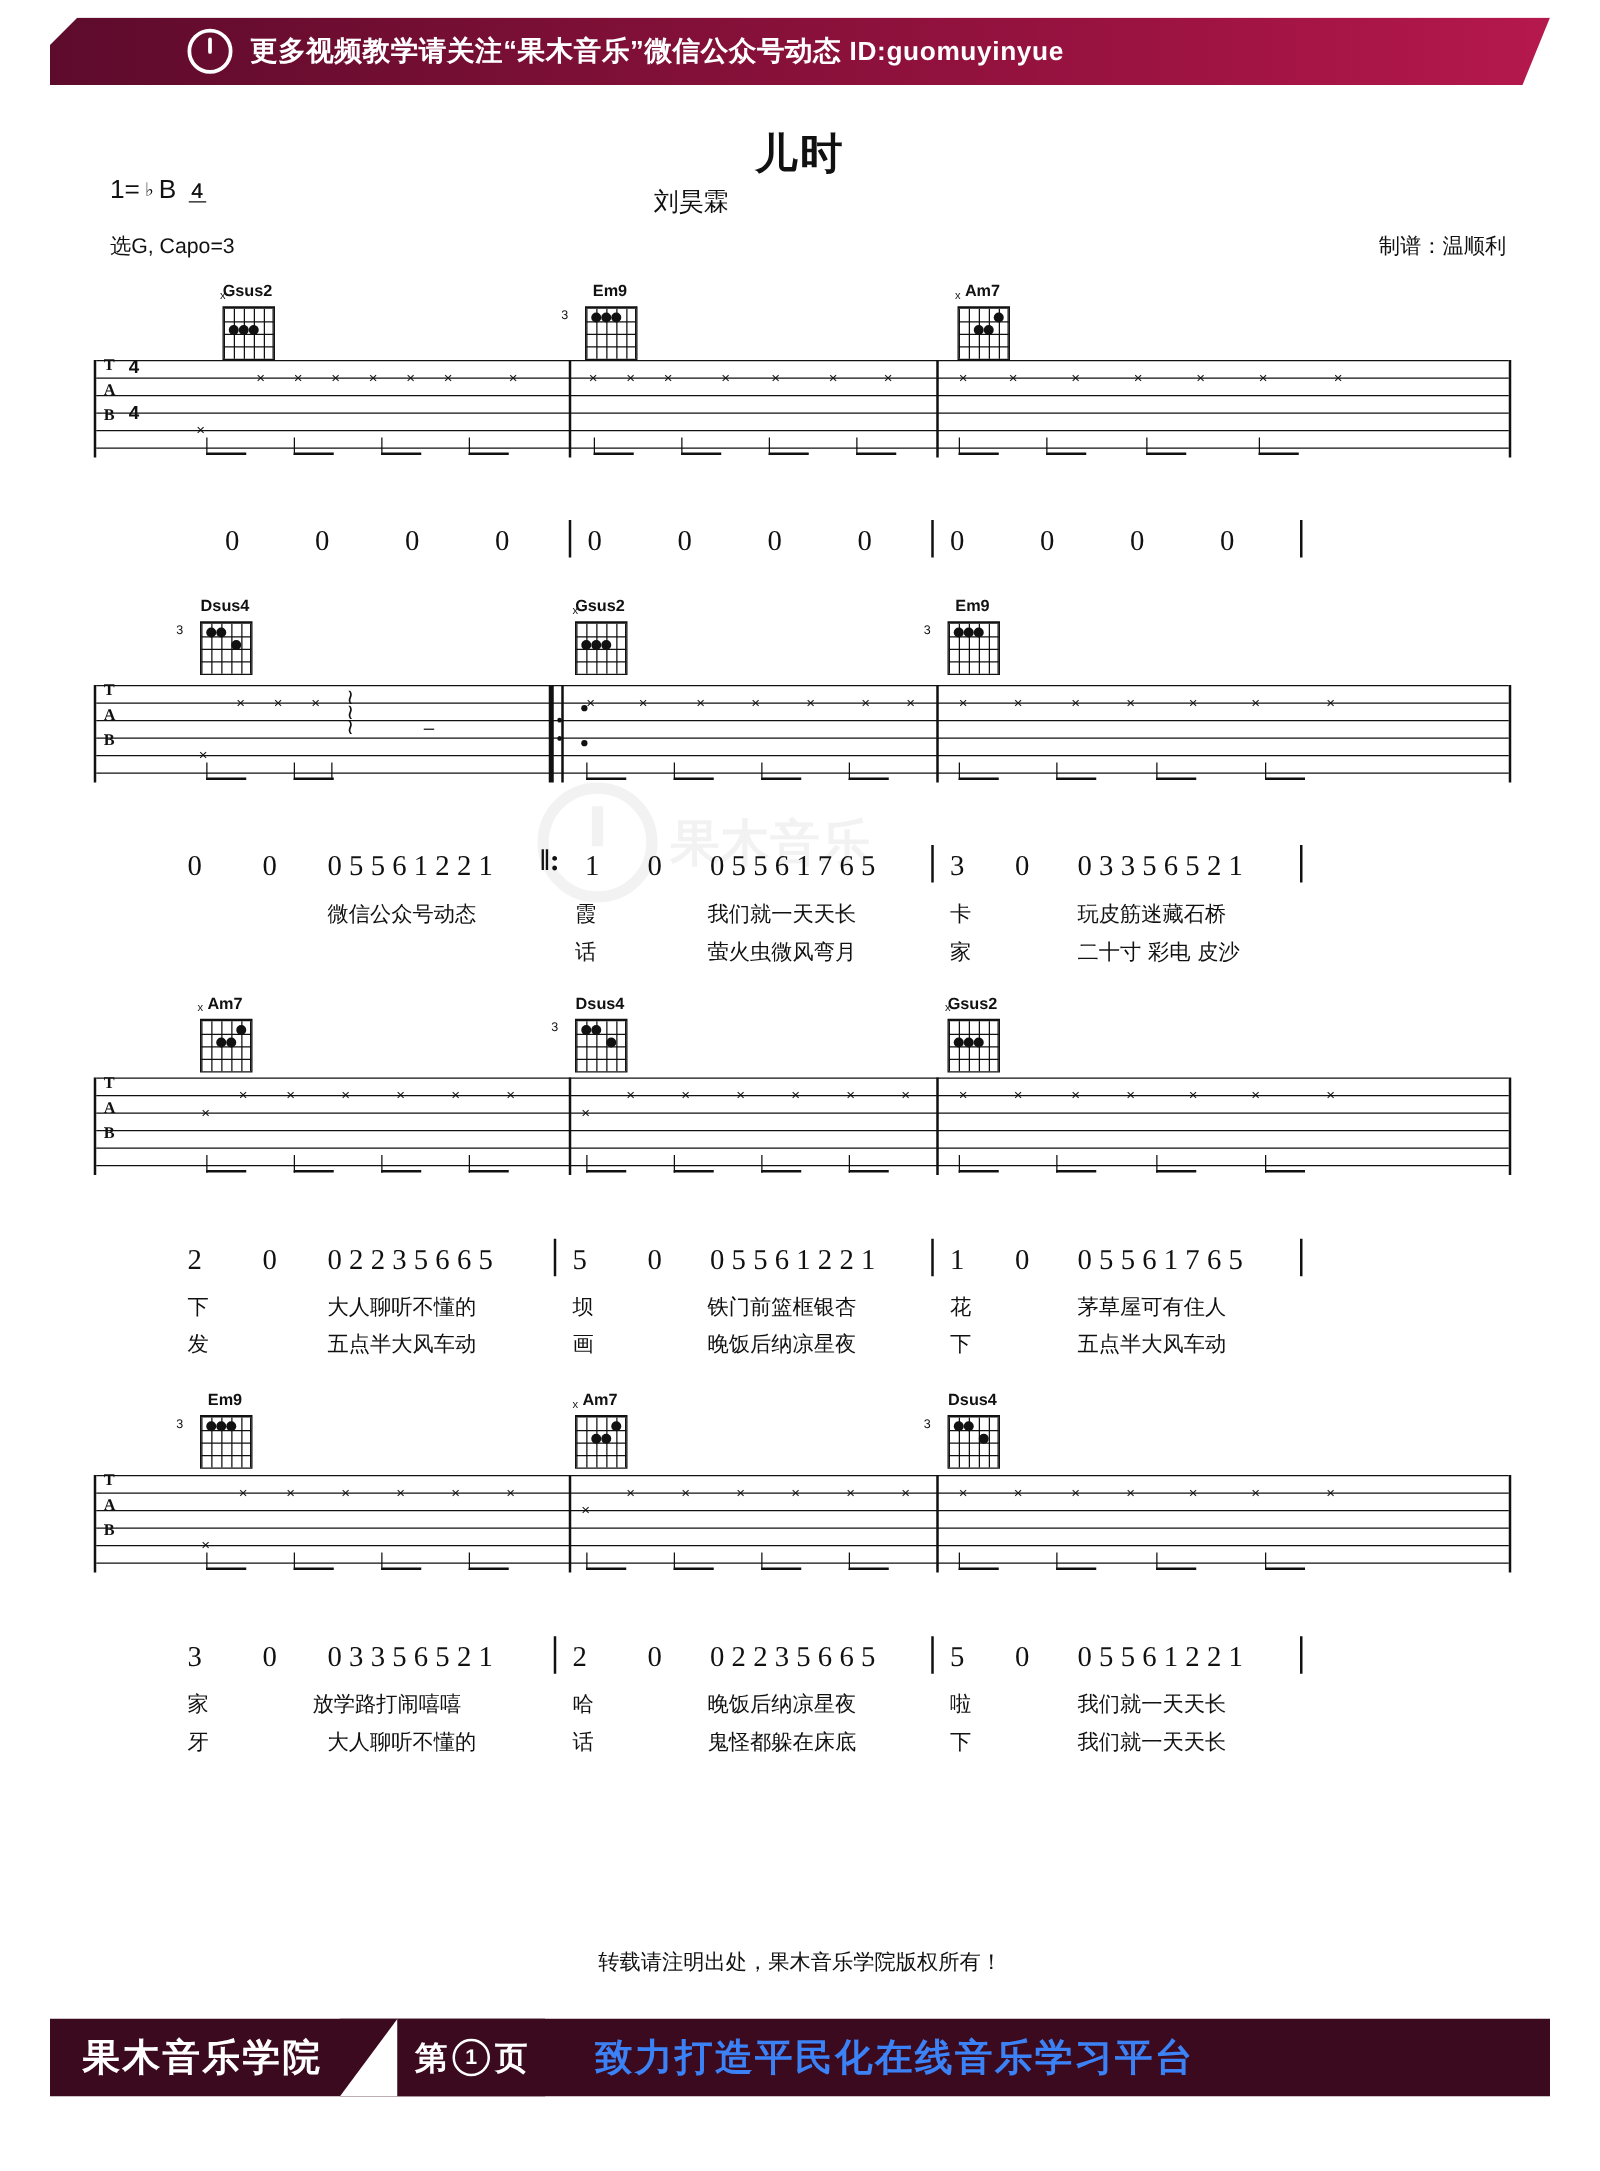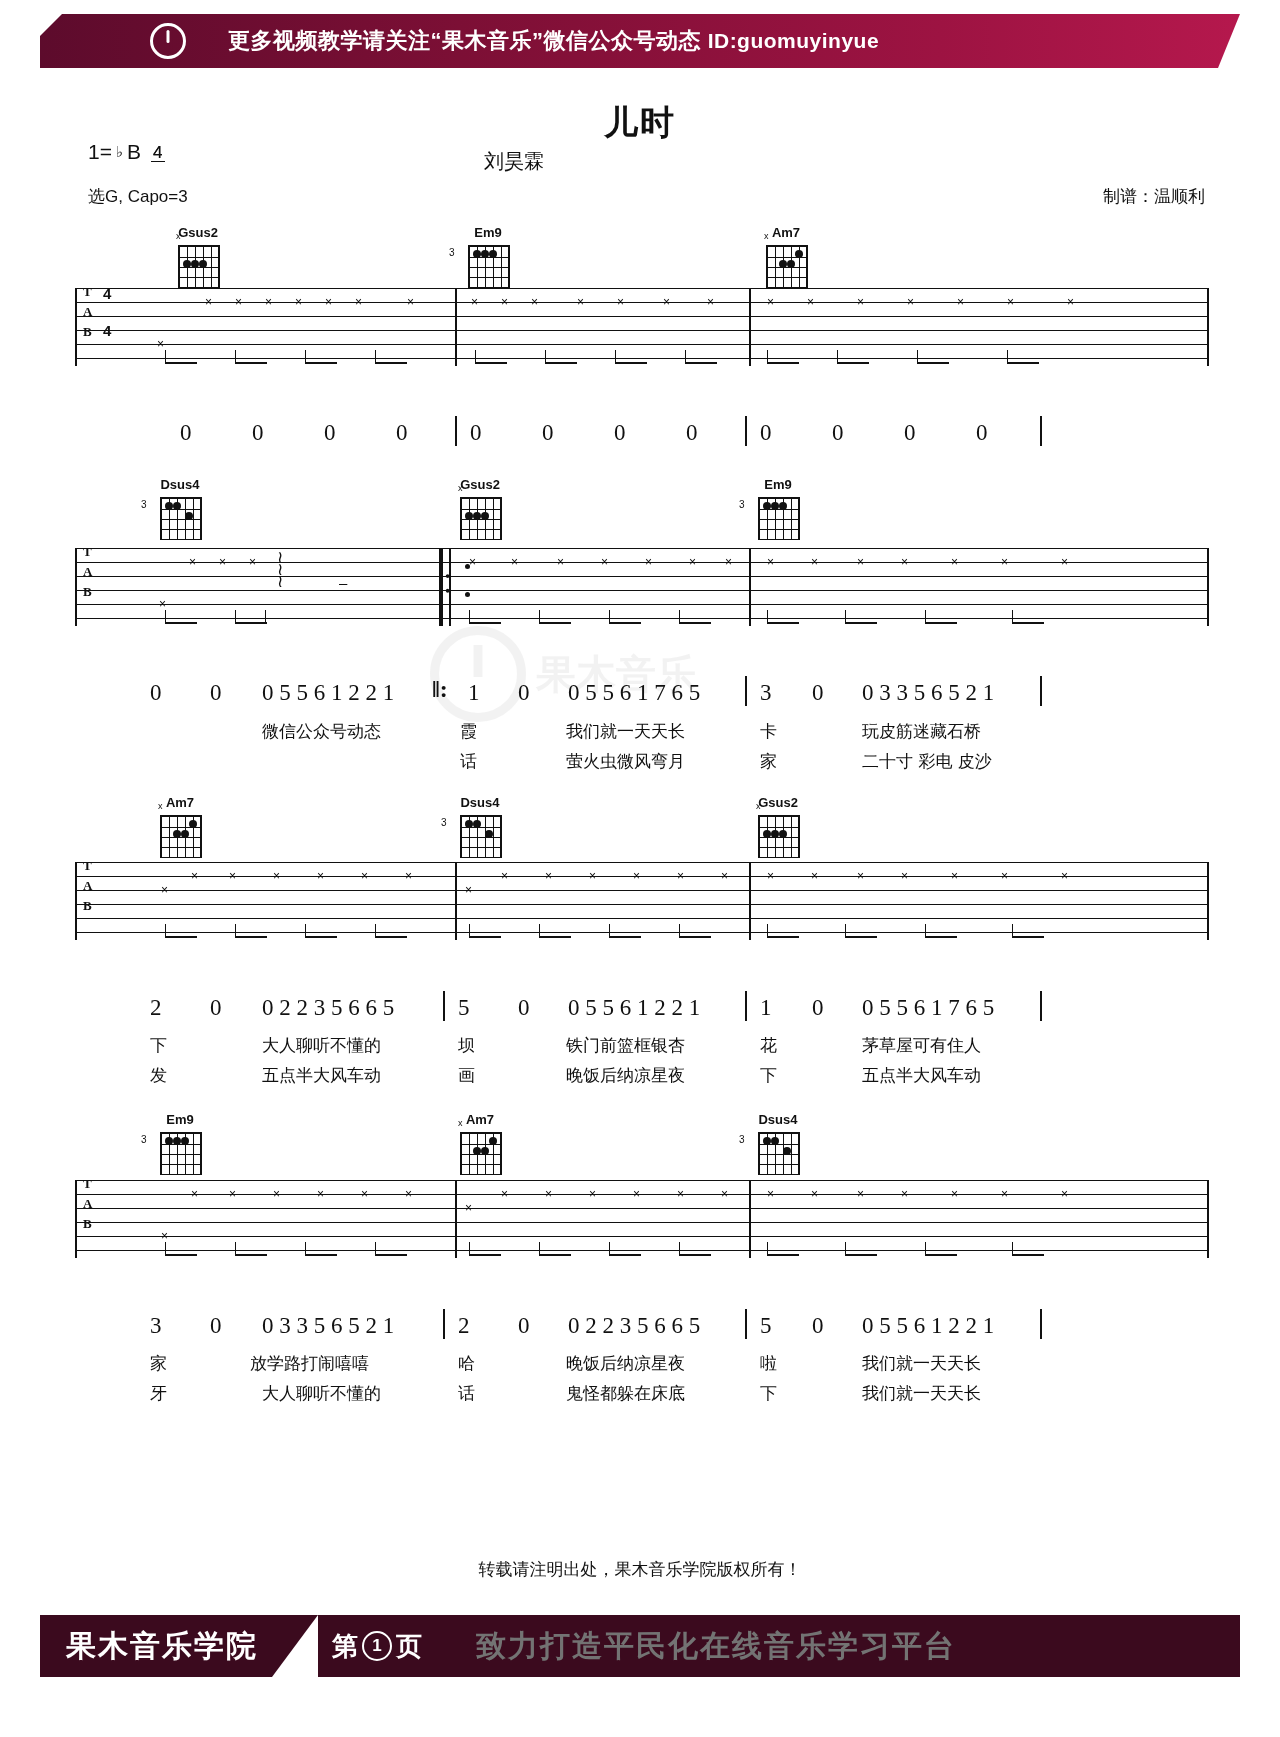--- a/index.html
+++ b/index.html
@@ -23,33 +23,33 @@
     border:3px solid #fff;margin-left:110px;margin-right:14px;
     position:relative;flex:0 0 auto;
   }
   .banner .logo:after{
     content:"";position:absolute;left:50%;top:4px;width:3px;height:13px;
     background:#fff;transform:translateX(-50%);border-radius:2px;
   }
   .banner .btxt{
     color:#fff;font-size:22px;font-weight:bold;letter-spacing:.5px;
     white-space:nowrap;
-    margin-left:28px;
   }
   .banner .bid{font-size:21px;font-weight:bold;}
 
   
   .title{
     position:absolute;top:100px;left:0;width:1280px;text-align:center;
     font-size:34px;font-weight:bold;letter-spacing:2px;
     font-family:"DejaVu Sans", sans-serif;
   }
   .composer{
     position:absolute;top:148px;left:0;width:1028px;text-align:center;
     font-size:20px;
+    padding-left:39px;
   }
   .keysig{position:absolute;left:88px;top:140px;font-size:21px;display:flex;align-items:center;gap:4px;}
   .keysig .flat{font-size:15px;vertical-align:super;}
   .meter{display:inline-flex;flex-direction:column;line-height:1;font-size:17px;text-align:center;margin-left:6px;}
   .meter span{display:block;padding:0 2px;}
   .meter .num{border-bottom:1.6px solid #111;}
   .capo{position:absolute;left:88px;top:185px;font-size:17px;}
   .maker{position:absolute;right:75px;top:185px;font-size:17px;}
   .chordrow{position:absolute;left:0;width:1280px;height:60px;}
   .chord{position:absolute;text-align:center;}
@@ -86,21 +86,21 @@
   .wm .wc:after{content:"";position:absolute;left:50%;top:10px;width:9px;height:32px;background:#888;transform:translateX(-50%);}
   .wm .wt{font-size:40px;color:#888;font-weight:bold;}
 
   
   .footnote{position:absolute;left:0;top:1558px;width:1280px;text-align:center;font-size:17px;}
   .fbar{position:absolute;left:40px;top:1615px;width:1200px;height:62px;background:#3b0a1e;display:flex;align-items:center;}
   .fbar .fl{color:#fff;font-size:30px;font-weight:bold;margin-left:26px;letter-spacing:2px;}
   .fbar .sep{width:0;height:0;border-top:62px solid #3b0a1e;border-right:46px solid #fff;margin-left:14px;}
   .fbar .pg{color:#fff;font-size:26px;font-weight:bold;display:flex;align-items:center;gap:4px;background:#3b0a1e;height:62px;padding:0 14px;}
   .pg .circ{display:inline-flex;align-items:center;justify-content:center;width:26px;height:26px;border:2px solid #fff;border-radius:50%;font-size:17px;}
-  .fbar .fr{color:#737373;font-size:30px;font-weight:bold;letter-spacing:2px;margin-left:40px;}
+  .fbar .fr{color:#3b82f6;font-size:30px;font-weight:bold;letter-spacing:2px;margin-left:40px;}
 </style>
 </head>
 <body>
 
 <div class="banner">
   <div class="logo"></div>
   <div class="btxt"><span>更多视频教学请关注“果木音乐”微信公众号动态 </span><span class="bid">ID:guomuyinyue</span></div>
 </div>
 
 <div class="title">儿时</div>

